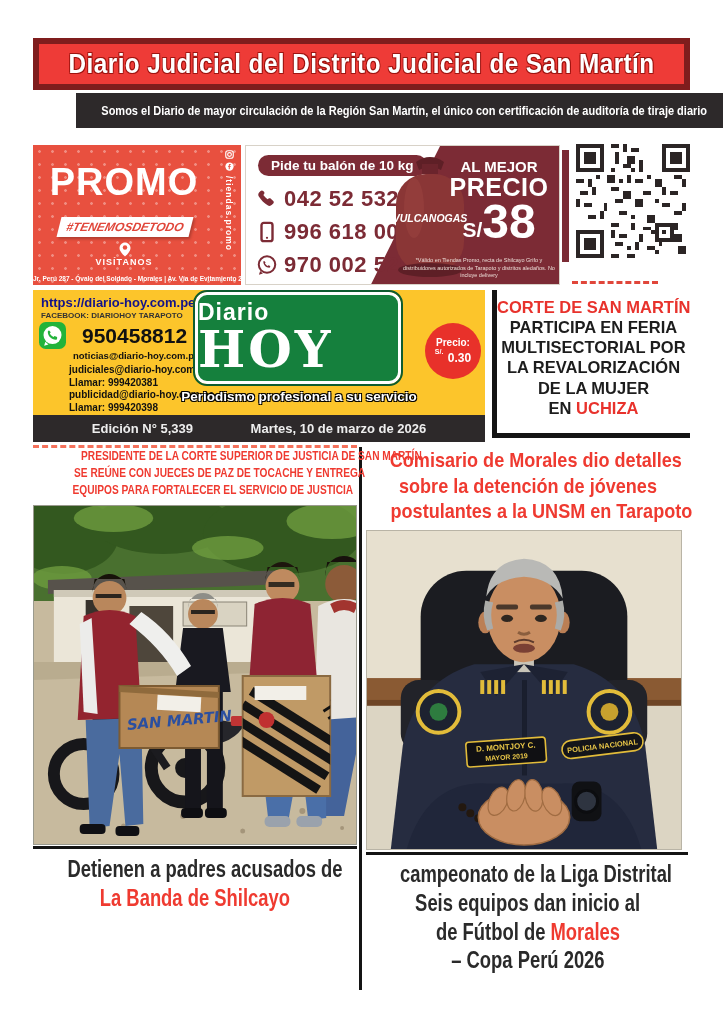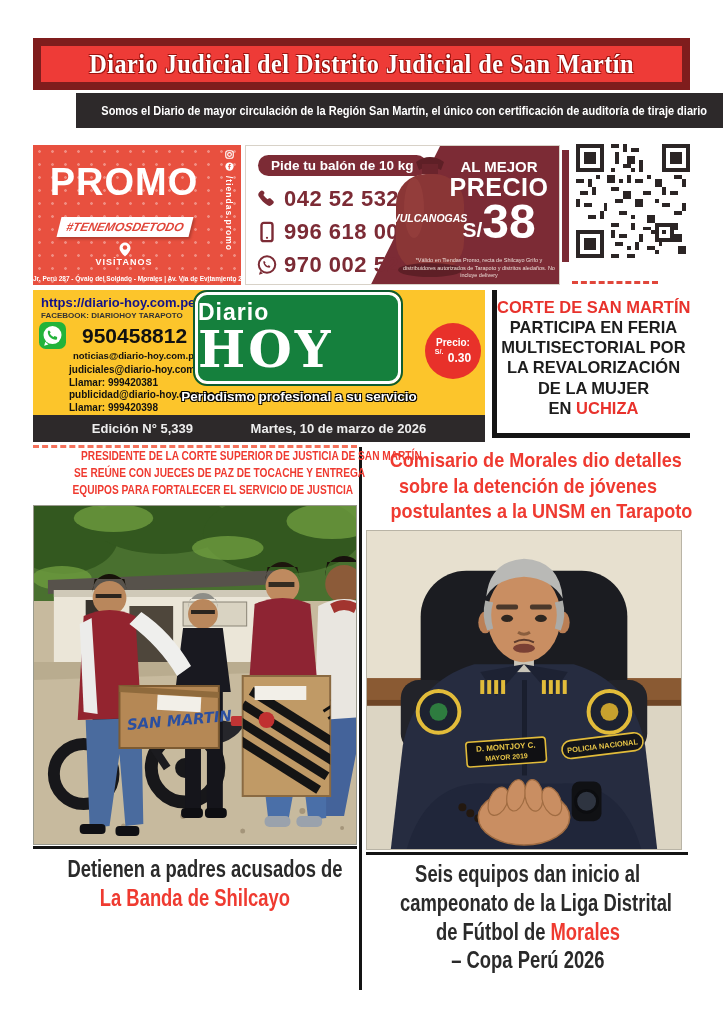--- a/index.html
+++ b/index.html
@@ -5,22 +5,22 @@
   html,body{margin:0;padding:0;background:#ffffff;}
   #page{position:relative;width:723px;height:1024px;background:#ffffff;overflow:hidden;
         font-family:"Liberation Sans",sans-serif;}
   .abs{position:absolute;}
   .nowrap{white-space:nowrap;}
   .cline{display:inline-block;white-space:nowrap;transform-origin:50% 50%;}
   .sx78{transform:scaleX(.78);} .sx80{transform:scaleX(.80);} .sx86{transform:scaleX(.86);}
   .sx88{transform:scaleX(.88);} .sx90{transform:scaleX(.90);}
 
   
-  #top-banner{left:33px;top:38px;width:657px;height:52px;background:#EE3B37;border:8px solid #7f1d1d;
-    box-sizing:border-box;display:flex;align-items:center;justify-content:center;font-family:Liberation Serif, serif;}
+  #top-banner{left:33px;top:38px;width:657px;height:52px;background:#EE3B37;border:6px solid #7f1d1d;
+    box-sizing:border-box;display:flex;align-items:center;justify-content:center;}
   #top-banner .t{color:#fff;font-weight:800;font-size:27px;letter-spacing:.5px;
     text-shadow:1px 1px 0 #9e1410,-1px -1px 0 #9e1410,1px -1px 0 #9e1410,-1px 1px 0 #9e1410;}
   #sub-banner{left:33px;top:93px;width:657px;height:35px;background:#2D292A;display:flex;align-items:center;justify-content:center;margin-left:43px;}
   #sub-banner .t{color:#fff;font-weight:700;font-size:12.5px;}
 
   
   #promo-ad{left:33px;top:145px;width:208px;height:140px;background:#E8503F;overflow:hidden;
     background-image:radial-gradient(rgba(255,255,255,.35) 1.1px,transparent 1.6px);background-size:13px 13px;}
   #promo-title{left:0;top:16px;width:182px;text-align:center;color:#fff;font-weight:800;font-size:38px;letter-spacing:1px;}
   #promo-ribbon{left:26px;top:72px;width:132px;height:20px;background:#fff;transform:skewX(-14deg);
@@ -498,19 +498,19 @@
         <ellipse cx="150" cy="266" rx="9" ry="16" transform="rotate(12 150 266)"></ellipse>
         <ellipse cx="168" cy="266" rx="9" ry="16" transform="rotate(-8 168 266)"></ellipse>
         <ellipse cx="186" cy="272" rx="9" ry="15" transform="rotate(-22 186 272)"></ellipse>
       </g>
     </g>
   </svg>
 
   <div id="rule-right" class="abs"></div>
 
   <div id="br-head" class="abs bighead">
+    <div><span class="cline sx80">campeonato de la Liga Distrital</span></div>
     <div><span class="cline sx80">Seis equipos dan inicio al</span></div>
-    <div><span class="cline sx80">campeonato de la Liga Distrital</span></div>
     <div><span class="cline sx80"><span>de Fútbol de </span><span class="red">Morales</span></span></div>
     <div><span class="cline sx80">– Copa Perú 2026</span></div>
   </div>
 
 </div>
 
 </body></html>

